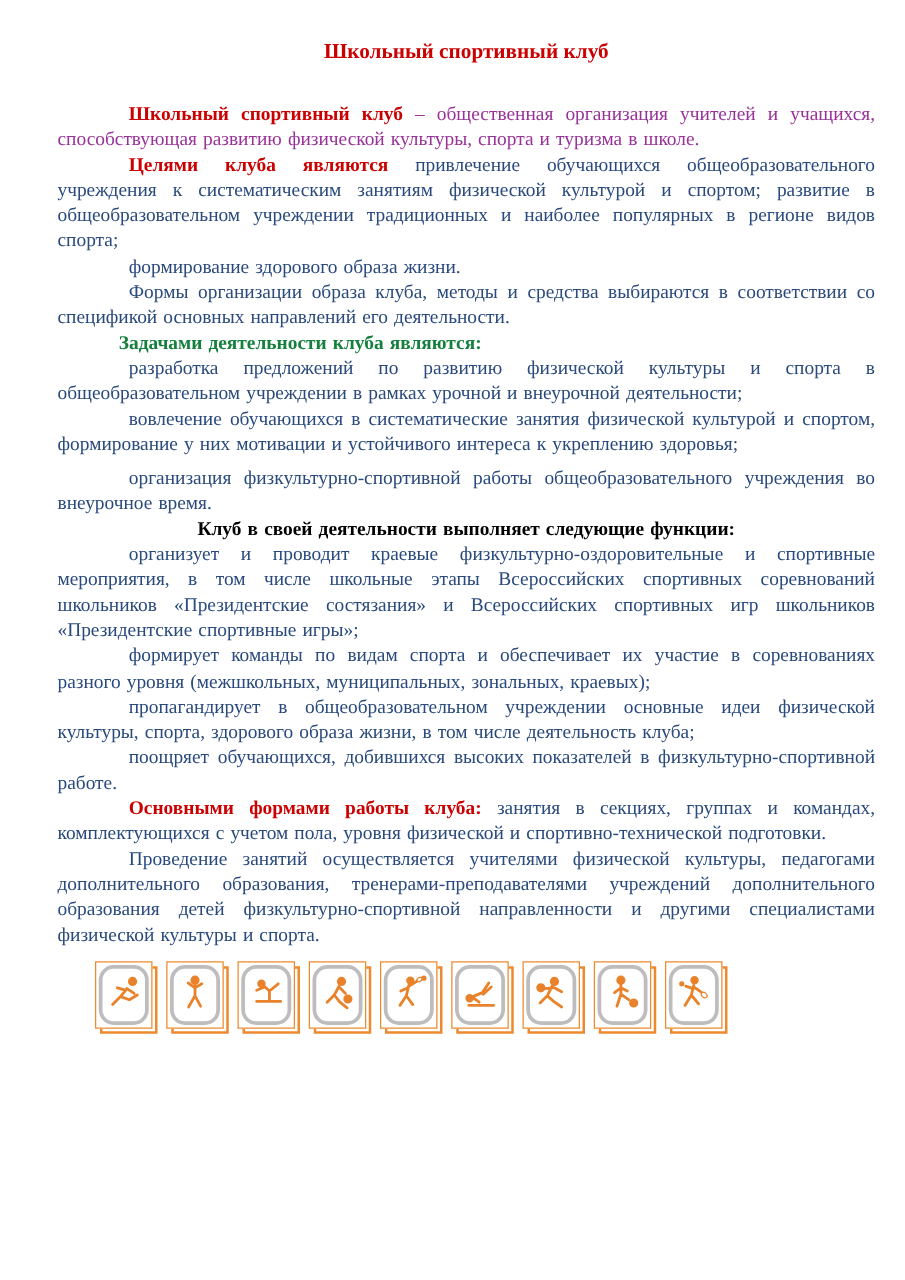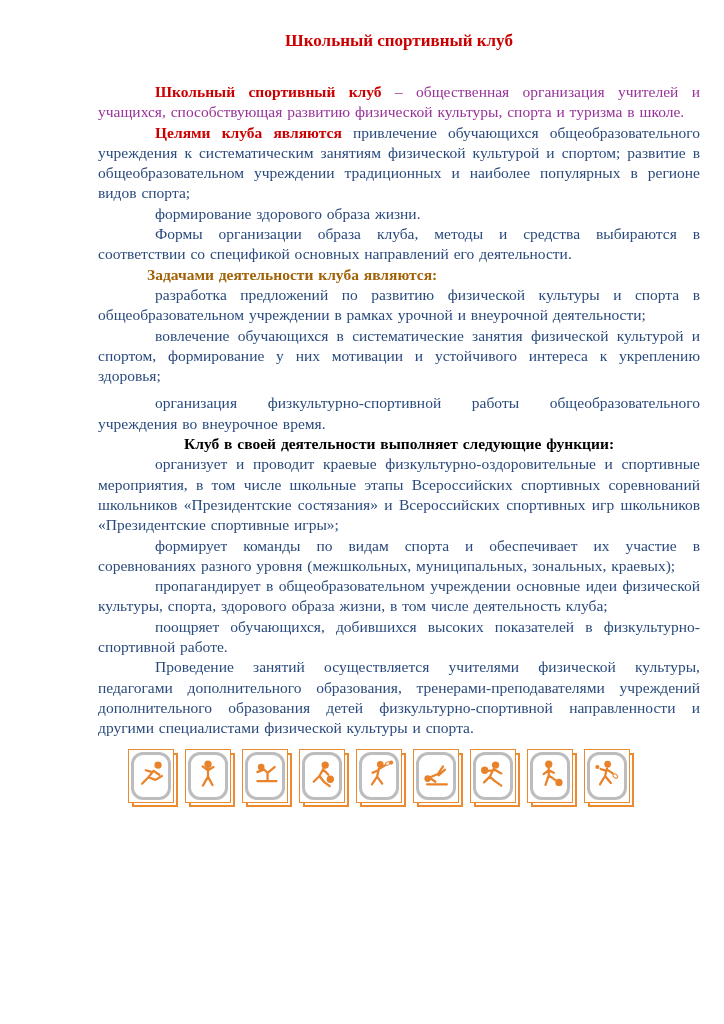--- a/index.html
+++ b/index.html
@@ -4,21 +4,21 @@
 <style>
   html,body { margin:0; padding:0; background:#ffffff; }
   body {
     width:724px; height:1024px;
     font-family:"Liberation Serif", serif;
     overflow:hidden;
   }
   .page {
     box-sizing:border-box;
     width:724px; height:1024px;
-    padding:30px 24px 0 98px;
+    padding:30px 24px 0 46px;
     background:#ffffff;
   }
   .doc-title {
     margin:0 0 30px 0;
     text-align:center;
     font-size:17px;
     font-weight:bold;
     color:#CC0000;
     line-height:22px;
   }
@@ -27,21 +27,21 @@
     text-align:justify;
     text-indent:57px;
     font-size:15.5px;
     line-height:20.3px;
     color:#2A4A7D;
     word-spacing:1px;
   }
   p.purple-body { color:#993299; }
   .lead { color:#CC0000; font-weight:bold; }
   p.heading-left {
-    color:#a16207; font-weight:bold;
+    color:#15803d; font-weight:bold;
     text-align:left; text-indent:49px;
   }
   p.heading-center {
     color:#000000; font-weight:bold;
     text-align:center; text-indent:0;
   }
   p.gap-top { margin-top:7px; }
   
   .icons-row {
     margin:10px 0 0 30px;
@@ -102,20 +102,21 @@
   <p class="para heading-center">Клуб в своей деятельности выполняет следующие функции:</p>
 
   <p class="para">организует и проводит краевые физкультурно-оздоровительные и спортивные мероприятия, в том числе школьные этапы Всероссийских спортивных соревнований школьников «Президентские состязания» и Всероссийских спортивных игр школьников «Президентские спортивные игры»;</p>
 
   <p class="para">формирует команды по видам спорта и обеспечивает их участие в соревнованиях разного уровня (межшкольных, муниципальных, зональных, краевых);</p>
 
   <p class="para">пропагандирует в общеобразовательном учреждении основные идеи физической культуры, спорта, здорового образа жизни, в том числе деятельность клуба;</p>
 
   <p class="para">поощряет обучающихся, добившихся высоких показателей в физкультурно-спортивной работе.</p>
 
+  <p class="para"><span class="lead">Основными формами работы клуба:</span> <span>занятия в секциях, группах и командах, комплектующихся с учетом пола, уровня физической и спортивно-технической подготовки.</span></p>
 
 
   <p class="para">Проведение занятий осуществляется учителями физической культуры, педагогами дополнительного образования, тренерами-преподавателями учреждений дополнительного образования детей физкультурно-спортивной направленности и другими специалистами физической культуры и спорта.</p>
 
   <div class="icons-row">
       <div class="tile">
         <div class="tile-front">
           <div class="tile-inner">
             <svg viewBox="0 0 100 100" fill="none" stroke="#E8822B" stroke-width="7" stroke-linecap="round" stroke-linejoin="round">
               <circle cx="72" cy="16" r="8" fill="#E8822B"></circle>

